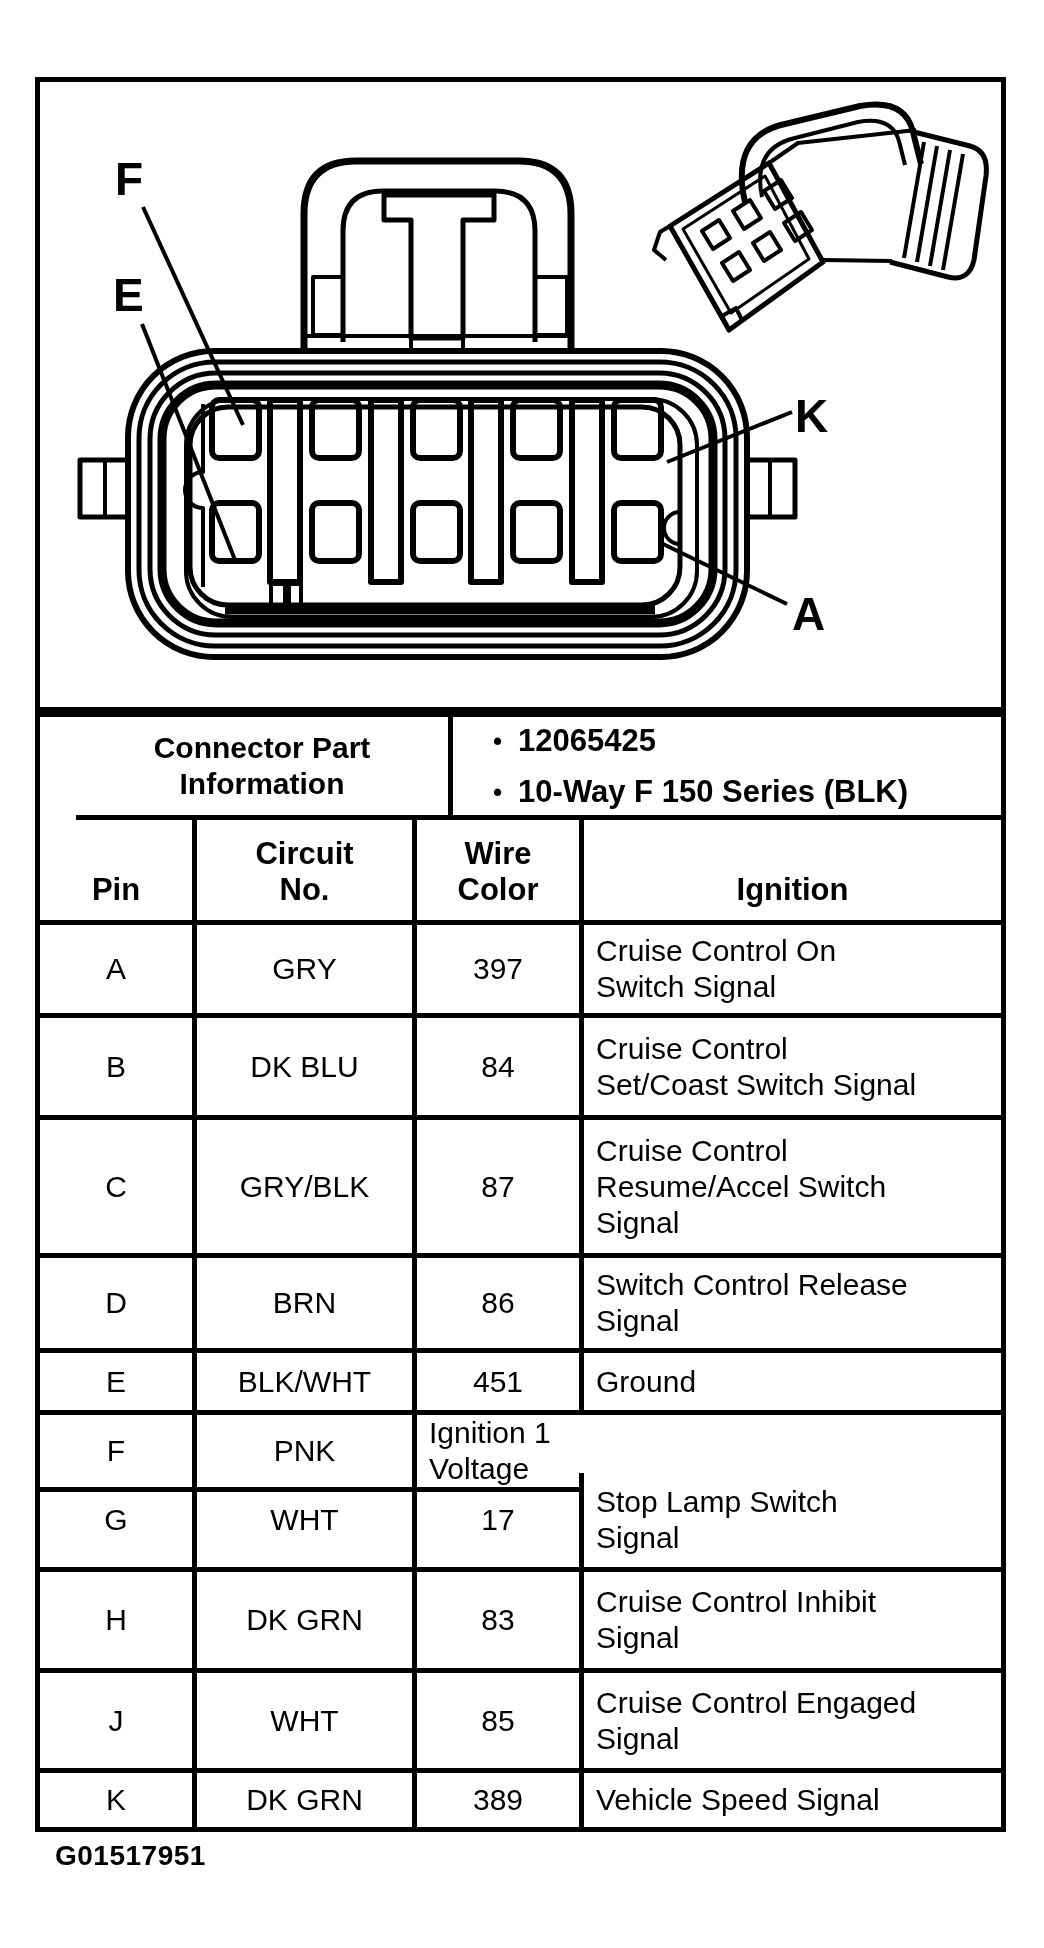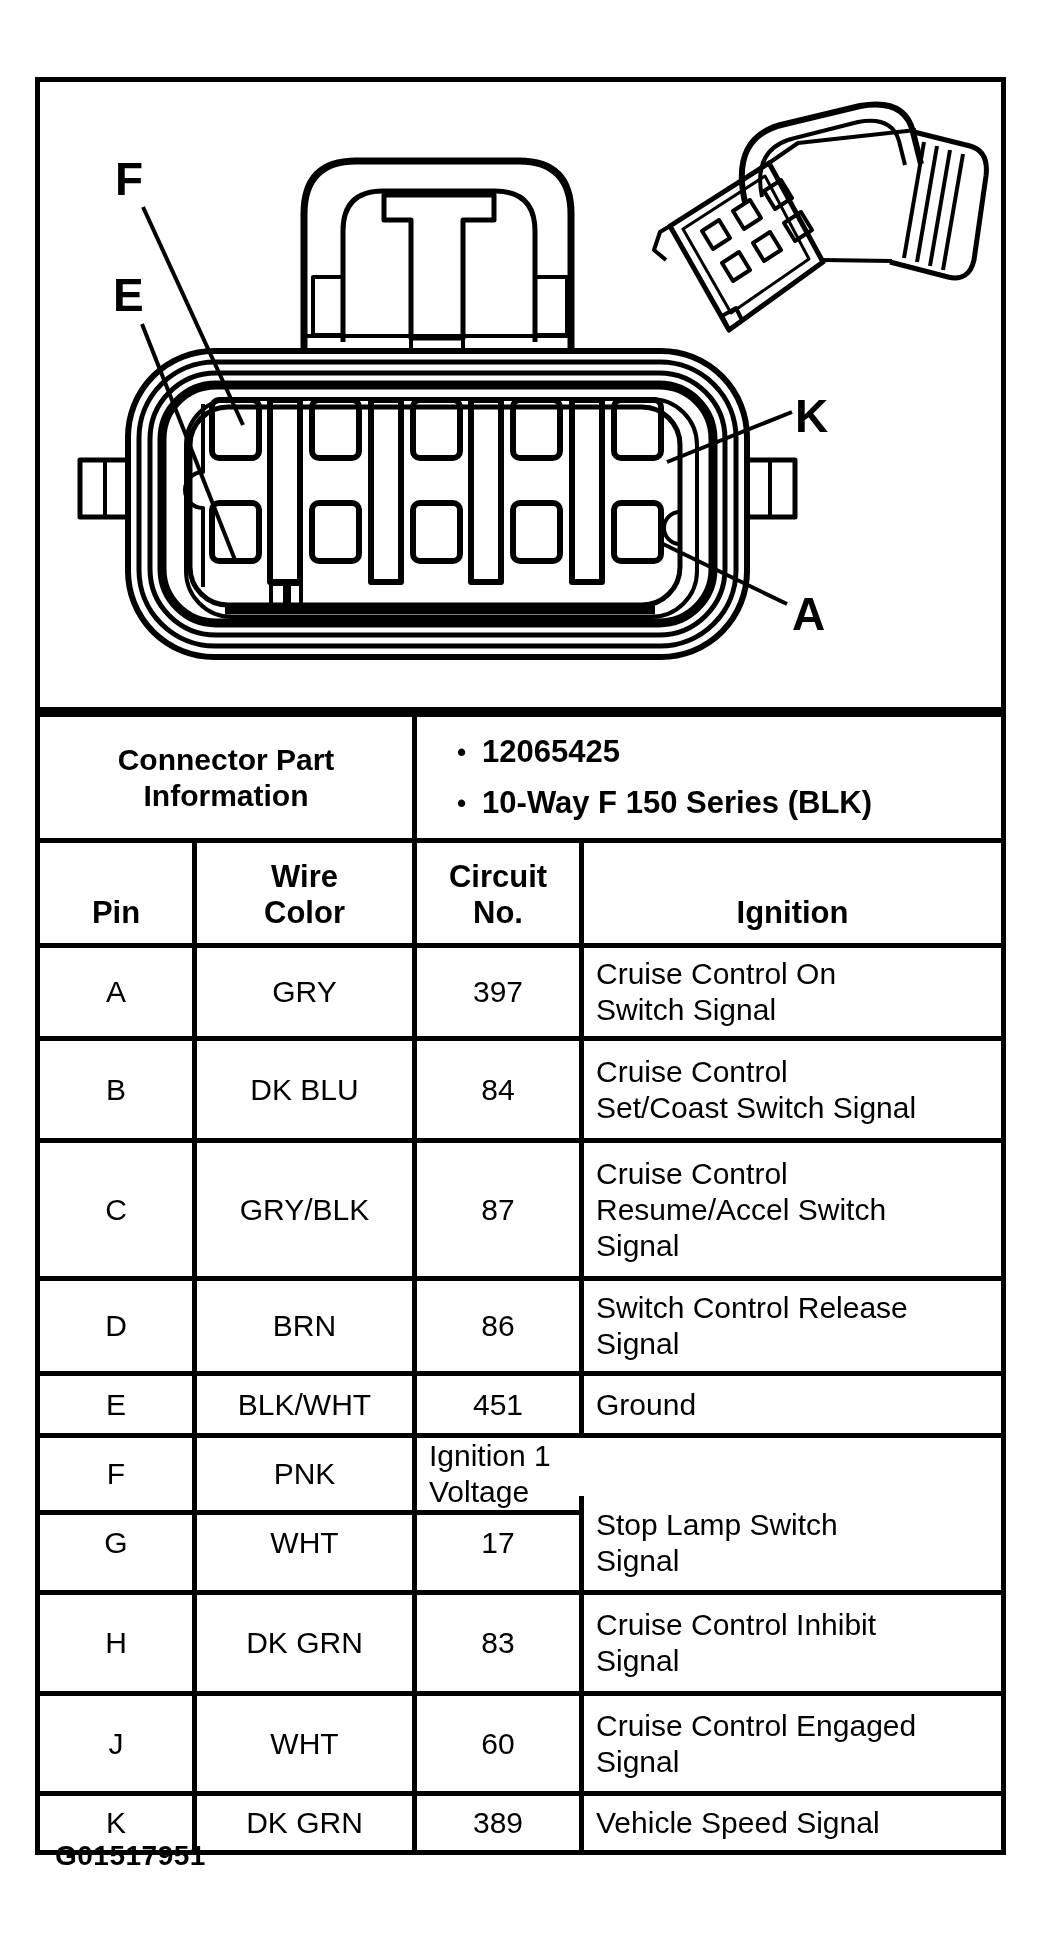--- a/index.html
+++ b/index.html
@@ -34,21 +34,21 @@
   .trow > div{
     box-sizing:border-box;
     border-right:5px solid #000;
     border-bottom:5px solid #000;
     display:flex;align-items:center;justify-content:center;
     font-size:30px;
   }
   .trow > div:last-child{border-right:none;}
   .trow.last > div{border-bottom:none;}
   
-  .trow.part{grid-template-columns:377px 1fr;height:126px;}
+  .trow.part{grid-template-columns:377px 1fr;height:103px;padding-left:36px;}
   .part-label{
     flex-direction:column;text-align:center;
     font-weight:700;font-size:31px;line-height:36px;
   }
   .part-bullets{
     flex-direction:column;align-items:flex-start !important;
     justify-content:center;padding-left:40px;gap:15px;
   }
   .bullet-row{display:flex;align-items:center;gap:16px;
     font-weight:700;font-size:31px;}
@@ -208,28 +208,28 @@
   </div>
 
   <div class="trow colhead">
     <div>
       <div class="colhead-lines">
         <span>Pin</span>
       </div>
     </div>
     <div>
       <div class="colhead-lines">
+        <span>Circuit</span>
+        <span>No.</span>
+      </div>
+    </div>
+    <div>
+      <div class="colhead-lines">
         <span>Wire</span>
         <span>Color</span>
-      </div>
-    </div>
-    <div>
-      <div class="colhead-lines">
-        <span>Circuit</span>
-        <span>No.</span>
       </div>
     </div>
     <div>
       <div class="colhead-lines">
         <span>Ignition</span>
       </div>
     </div>
   </div>
 
   <div>
@@ -299,21 +299,21 @@
         <div>DK GRN</div>
         <div>83</div>
         <div class="fn-cell">
           <div class="fn-line">Cruise Control Inhibit</div>
           <div class="fn-line">Signal</div>
         </div>
       </div>
       <div class="trow data" style="height: 100px;">
         <div>J</div>
         <div>WHT</div>
-        <div>60</div>
+        <div>85</div>
         <div class="fn-cell">
           <div class="fn-line">Cruise Control Engaged</div>
           <div class="fn-line">Signal</div>
         </div>
       </div>
       <div class="trow data last" style="height: 54px;">
         <div>K</div>
         <div>DK GRN</div>
         <div>389</div>
         <div class="fn-cell">

